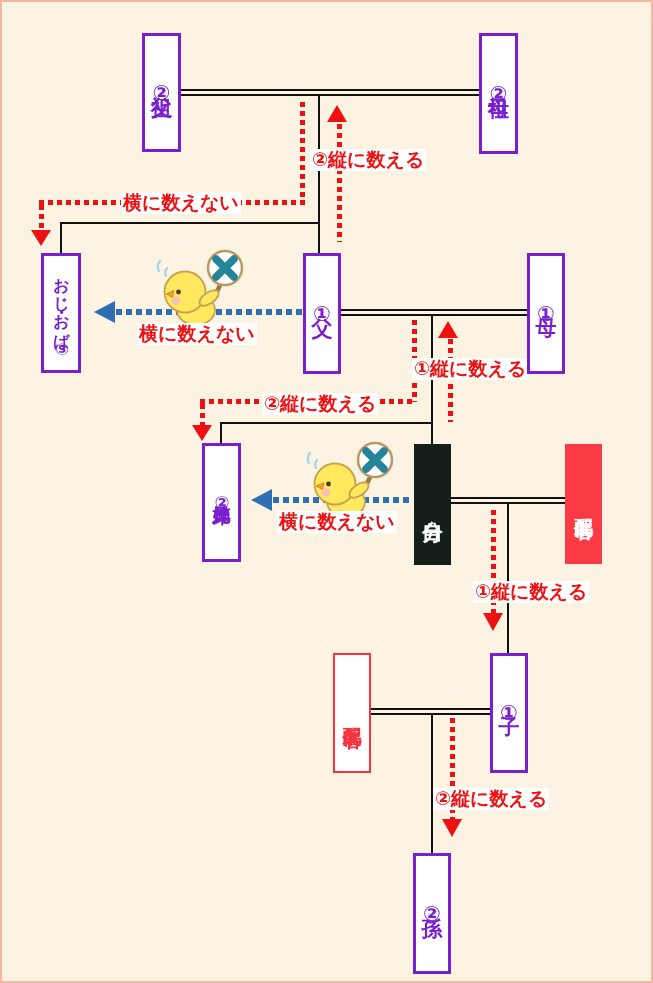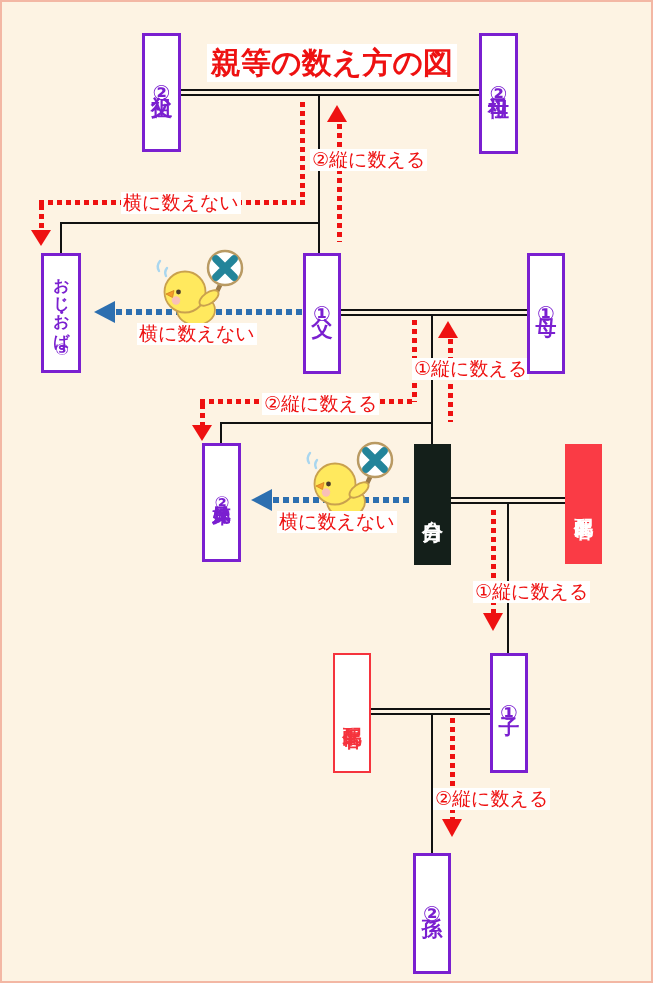--- a/index.html
+++ b/index.html
@@ -23,21 +23,21 @@
   .rdot-h{position:absolute;height:5px;
     background-image:repeating-linear-gradient(90deg,var(--red) 0 5px,transparent 5px 9px);}
   .bdot-h{position:absolute;height:6px;
     background-image:repeating-linear-gradient(90deg,var(--blue) 0 6px,transparent 6px 10px);}
   .arr{position:absolute;width:0;height:0;}
   .arr-up-red{border-left:10px solid transparent;border-right:10px solid transparent;border-bottom:17px solid var(--red);}
   .arr-down-red{border-left:10px solid transparent;border-right:10px solid transparent;border-top:16px solid var(--red);}
   .arr-down-red-lg{border-left:10px solid transparent;border-right:10px solid transparent;border-top:18px solid var(--red);}
   .arr-left-blue{border-top:11px solid transparent;border-bottom:11px solid transparent;border-right:21px solid var(--blue);}
   
-  .rlabel{position:absolute;background:#fff;color:var(--red);font-weight:normal;
+  .rlabel{position:absolute;background:#fff;color:var(--red);font-weight:bold;
     font-size:19px;line-height:22px;padding:0 2px;white-space:nowrap;}
   
   .person{position:absolute;box-sizing:border-box;background:#fff;
     border:3px solid var(--purple);color:var(--purple);
     writing-mode:vertical-rl;text-orientation:upright;
     font-weight:bold;font-size:21px;letter-spacing:1px;
     display:flex;align-items:center;justify-content:center;text-align:center;}
   .person.small{font-size:18px;letter-spacing:0;}
   .person.xsmall{font-size:16px;letter-spacing:0;}
   .person.self{background:var(--selfbg);border:none;color:#fff;}
@@ -133,15 +133,14 @@
   <div class="person xsmall" style="left:39px;top:251px;width:40px;height:120px;">おじ・おば③</div>
   <div class="person" style="left:301px;top:251px;width:38px;height:121px;">父①</div>
   <div class="person" style="left:525px;top:251px;width:38px;height:121px;">母①</div>
   <div class="person small" style="left:200px;top:441px;width:39px;height:119px;">兄弟姉妹②</div>
   <div class="person self" style="left:412px;top:442px;width:37px;height:121px;">自分</div>
   <div class="person spouse-fill" style="left:563px;top:442px;width:37px;height:120px;">配偶者</div>
   <div class="person spouse-line" style="left:331px;top:651px;width:38px;height:120px;">配偶者</div>
   <div class="person" style="left:488px;top:651px;width:38px;height:120px;">子①</div>
   <div class="person" style="left:411px;top:851px;width:38px;height:121px;">孫②</div>
 
-  <div id="title">親等の数え方の図</div>
 
 </div>
 
 </body></html>

